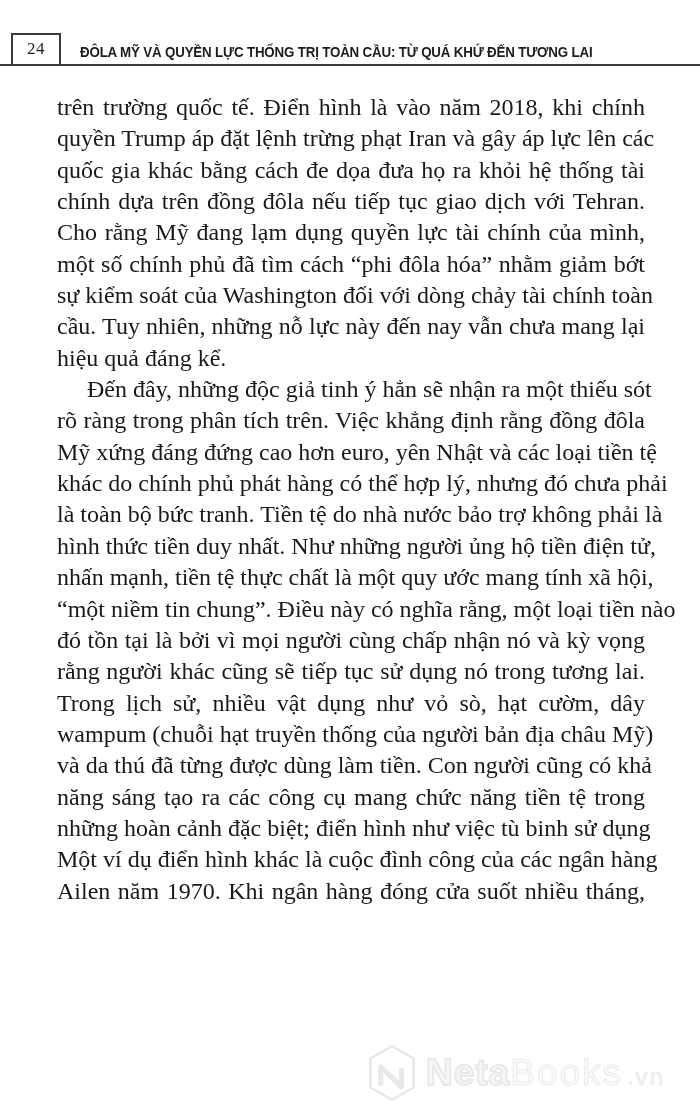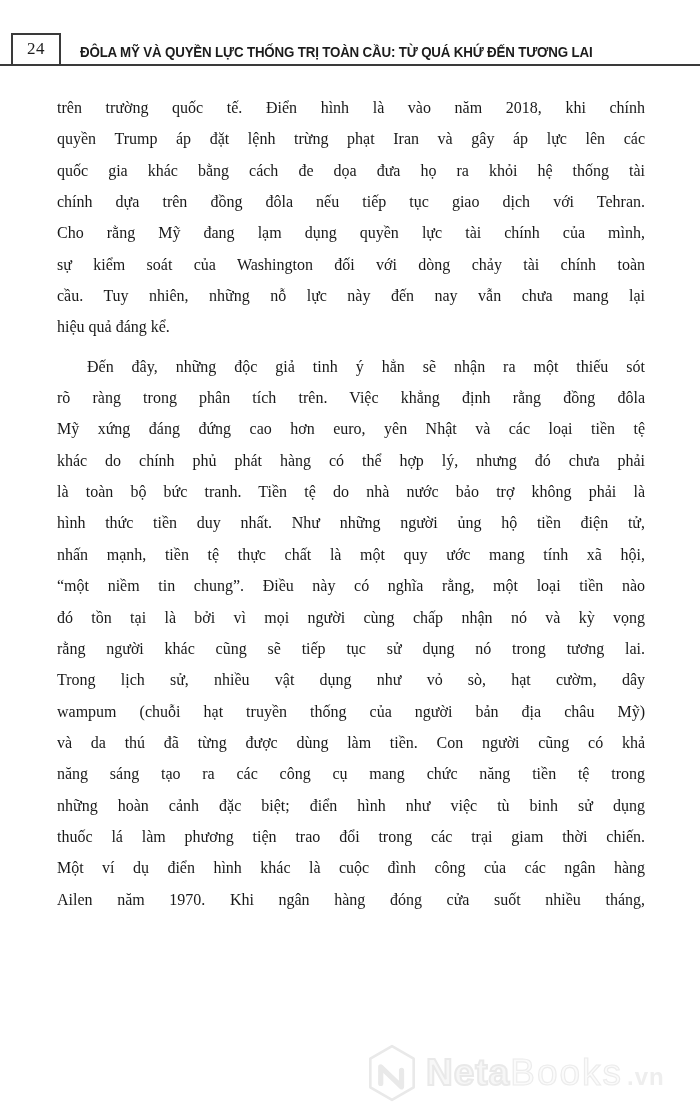--- a/index.html
+++ b/index.html
@@ -56,28 +56,28 @@
 
   
   .body-text {
     position: absolute;
     left: 57px; top: 92px;
     width: 588px;
   }
   .line {
     height: 31.35px;
     line-height: 31.35px;
-    font-size: 16px;
+    font-size: 24px;
     color: #191919;
     text-align: justify;
     text-align-last: justify;
     text-justify: inter-word;
     white-space: nowrap;
   }
-  .line.indent { text-indent: 30px; margin-top: 8px; }
+  .line.indent { text-indent: 30px; }
   .line.para-end { text-align-last: left; }
 
   
   .watermark {
     position: absolute;
     left: 366px; top: 1040px;
     width: 330px; height: 66px;
     display: flex; align-items: center;
     gap: 8px;
     user-select: none;
@@ -120,39 +120,39 @@
       <span class="condense">ĐÔLA MỸ VÀ QUYỀN LỰC THỐNG TRỊ TOÀN CẦU: TỪ QUÁ KHỨ ĐẾN TƯƠNG LAI</span>
     </div>
   </header>
 
   <main class="body-text">
       <div class="line">trên trường quốc tế. Điển hình là vào năm 2018, khi chính</div>
       <div class="line">quyền Trump áp đặt lệnh trừng phạt Iran và gây áp lực lên các</div>
       <div class="line">quốc gia khác bằng cách đe dọa đưa họ ra khỏi hệ thống tài</div>
       <div class="line">chính dựa trên đồng đôla nếu tiếp tục giao dịch với Tehran.</div>
       <div class="line">Cho rằng Mỹ đang lạm dụng quyền lực tài chính của mình,</div>
+      <div class="line">một số chính phủ đã tìm cách “phi đôla hóa” nhằm giảm bớt</div>
       <div class="line">sự kiểm soát của Washington đối với dòng chảy tài chính toàn</div>
       <div class="line">cầu. Tuy nhiên, những nỗ lực này đến nay vẫn chưa mang lại</div>
       <div class="line para-end">hiệu quả đáng kể.</div>
       <div class="line indent">Đến đây, những độc giả tinh ý hẳn sẽ nhận ra một thiếu sót</div>
       <div class="line">rõ ràng trong phân tích trên. Việc khẳng định rằng đồng đôla</div>
       <div class="line">Mỹ xứng đáng đứng cao hơn euro, yên Nhật và các loại tiền tệ</div>
       <div class="line">khác do chính phủ phát hàng có thể hợp lý, nhưng đó chưa phải</div>
       <div class="line">là toàn bộ bức tranh. Tiền tệ do nhà nước bảo trợ không phải là</div>
       <div class="line">hình thức tiền duy nhất. Như những người ủng hộ tiền điện tử,</div>
       <div class="line">nhấn mạnh, tiền tệ thực chất là một quy ước mang tính xã hội,</div>
       <div class="line">“một niềm tin chung”. Điều này có nghĩa rằng, một loại tiền nào</div>
       <div class="line">đó tồn tại là bởi vì mọi người cùng chấp nhận nó và kỳ vọng</div>
       <div class="line">rằng người khác cũng sẽ tiếp tục sử dụng nó trong tương lai.</div>
       <div class="line">Trong lịch sử, nhiều vật dụng như vỏ sò, hạt cườm, dây</div>
       <div class="line">wampum (chuỗi hạt truyền thống của người bản địa châu Mỹ)</div>
       <div class="line">và da thú đã từng được dùng làm tiền. Con người cũng có khả</div>
       <div class="line">năng sáng tạo ra các công cụ mang chức năng tiền tệ trong</div>
       <div class="line">những hoàn cảnh đặc biệt; điển hình như việc tù binh sử dụng</div>
-      <div class="line">thuốc lá làm phương tiện trao đổi trong các trại giam thời chiến.</div>
       <div class="line">Một ví dụ điển hình khác là cuộc đình công của các ngân hàng</div>
       <div class="line">Ailen năm 1970. Khi ngân hàng đóng cửa suốt nhiều tháng,</div>
     </main>
 
   <div class="watermark">
     <svg width="52" height="60" viewBox="0 0 60 68" fill="none" xmlns="http://www.w3.org/2000/svg">
       <path d="M30 3 L55 17.5 L55 50.5 L30 65 L5 50.5 L5 17.5 Z" stroke="#e9e9e9" stroke-width="3" stroke-linejoin="round" fill="none"></path>
       <path d="M17 46 L17 27 L41 50 L41 31" stroke="#e9e9e9" stroke-width="6" stroke-linejoin="round" stroke-linecap="round" fill="none"></path>
     </svg>
     <div class="wm-text">

